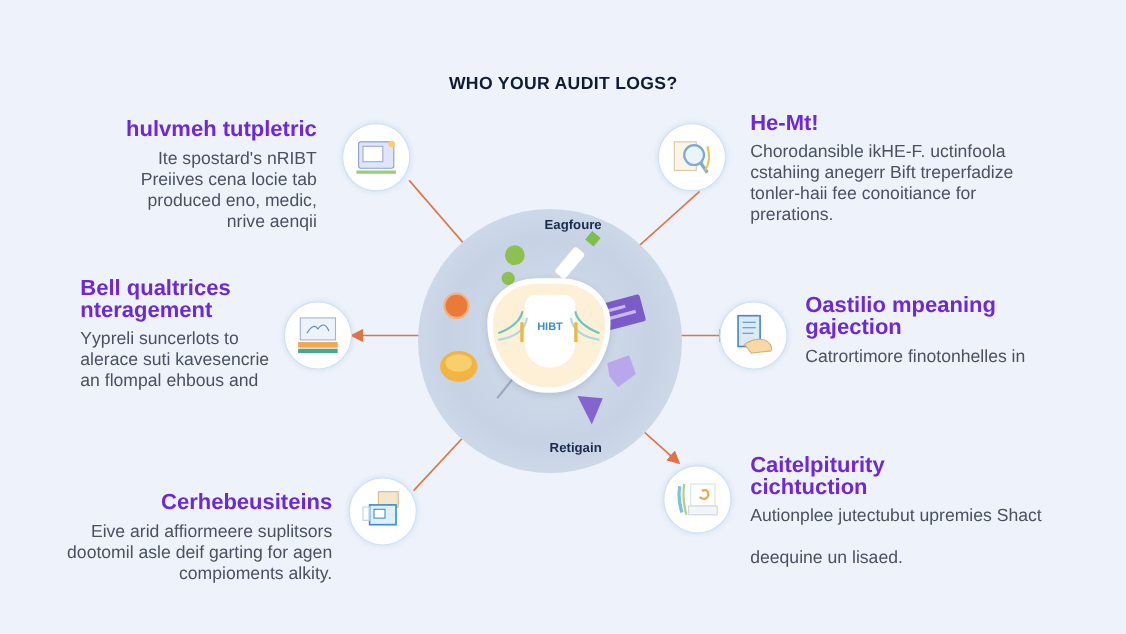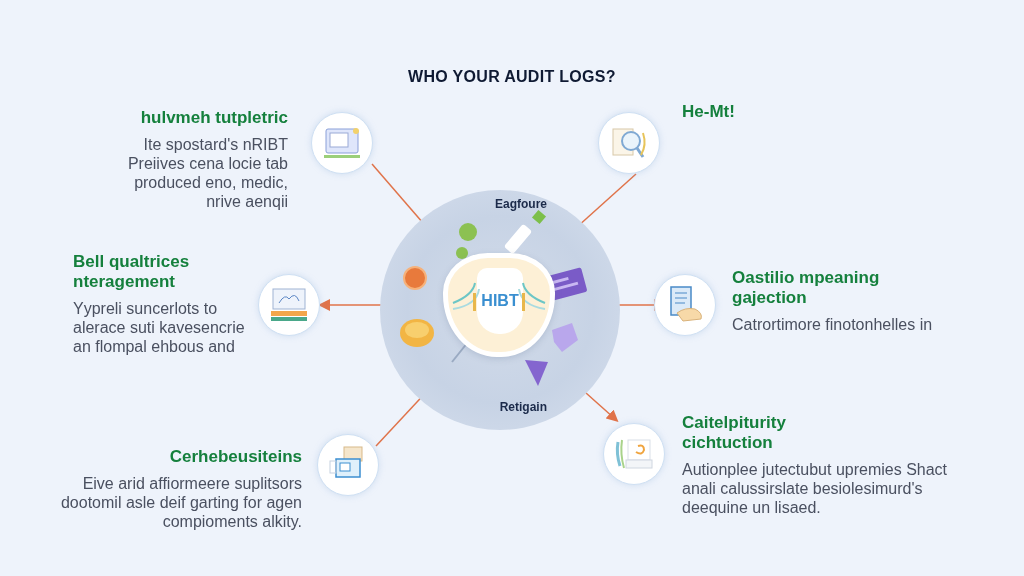--- a/index.html
+++ b/index.html
@@ -9,21 +9,21 @@
     font-family: "Liberation Sans", "DejaVu Sans", sans-serif;
     position: relative;
   }
   .title {
     position: absolute; top: 36px; left: 0; width: 1024px;
     text-align: center; font-size: 16px; font-weight: bold;
     color: #0f1a33; letter-spacing: 0.3px; margin-top: 32px;
   }
   .block { position: absolute; }
   .block h3 {
-    font-size: 17px; font-weight: bold; color: #15803d; line-height: 20px;
+    font-size: 20px; font-weight: bold; color: #6d28d9; line-height: 20px;
   }
   .block p {
     font-size: 16px; color: #4a5060; line-height: 19px; margin-top: 7px;
   }
   .right-align { text-align: right; }
   .left-align { text-align: left; }
 
   .icon-circle {
     position: absolute; width: 62px; height: 62px; border-radius: 50%;
     background: #ffffff; border: 1.5px solid #cfe0f3;
@@ -48,21 +48,21 @@
     background: #fdf0d6; border: 5px solid #ffffff;
     border-radius: 40% 40% 48% 48% / 38% 38% 60% 60%;
     box-shadow: 0 2px 6px rgba(100,120,150,0.25);
   }
   .hub-inner {
     position: absolute; left: 477px; top: 268px; width: 46px; height: 66px;
     background: #ffffff; border-radius: 10px 10px 22px 22px;
   }
   .hub-text {
     position: absolute; left: 470px; top: 292px; width: 60px; text-align: center;
-    font-size: 16px; font-weight: bold; color: #3a8fd0;
+    font-size: 10px; font-weight: bold; color: #3a8fd0;
   }
 </style>
 </head>
 <body>
 
 <div class="title">WHO YOUR AUDIT LOGS?</div>
 
 <svg class="lines" width="1024" height="576">
   <defs>
     <marker id="ah" markerWidth="8" markerHeight="8" refX="4" refY="4" orient="auto">
@@ -173,20 +173,26 @@
   <p>
     <span>Ite spostard's nRIBT</span><br>
     <span>Preiives cena locie tab</span><br>
     <span>produced eno, medic,</span><br>
     <span>nrive aenqii</span>
   </p>
 </div>
 
 <div class="block left-align" style="left:682px; top:102px; width:300px;">
   <h3>He-Mt!</h3>
+  <p>
+    <span>Chorodansible ikHE-F. uctinfoola</span><br>
+    <span>cstahiing anegerr Bift treperfadize</span><br>
+    <span>tonler-haii fee conoitiance for</span><br>
+    <span>prerations.</span>
+  </p>
 </div>
 
 <div class="block left-align" style="left:73px; top:252px; width:200px;">
   <h3>
     <span>Bell qualtrices</span><br>
     <span>nteragement</span>
   </h3>
   <p>
     <span>Yypreli suncerlots to</span><br>
     <span>alerace suti kavesencrie</span><br>
@@ -213,16 +219,16 @@
   </p>
 </div>
 
 <div class="block left-align" style="left:682px; top:413px; width:300px;">
   <h3>
     <span>Caitelpiturity</span><br>
     <span>cichtuction</span>
   </h3>
   <p>
     <span>Autionplee jutectubut upremies Shact</span><br>
-    <span>anali calussirslate besiolesimurd's</span><br>
+    <br>
     <span>deequine un lisaed.</span>
   </p>
 </div>
 
 </body></html>

